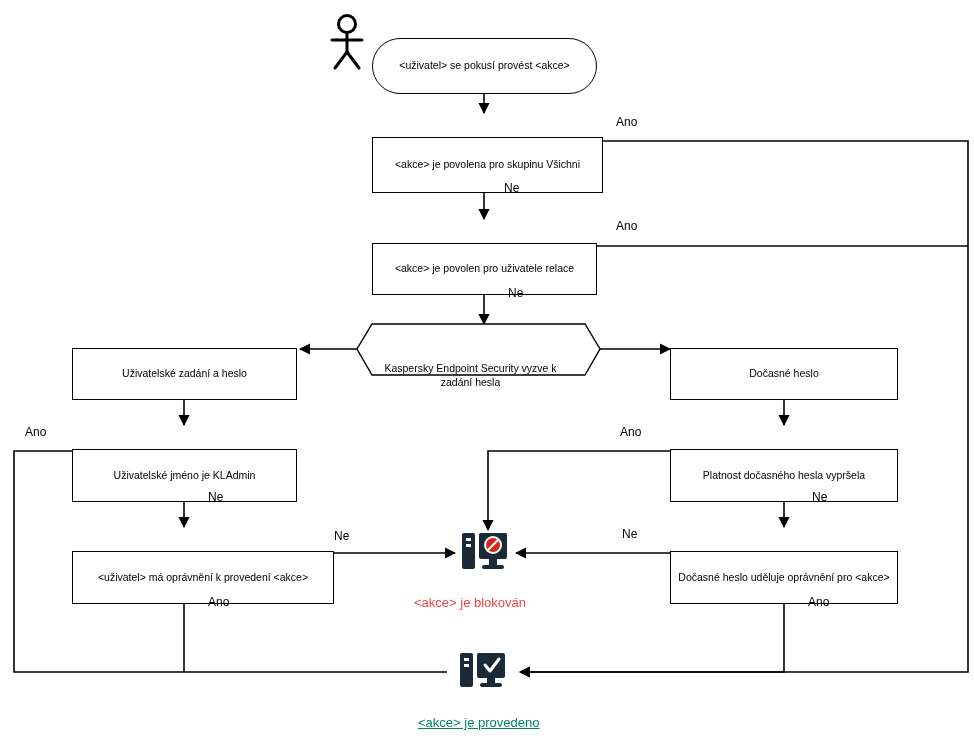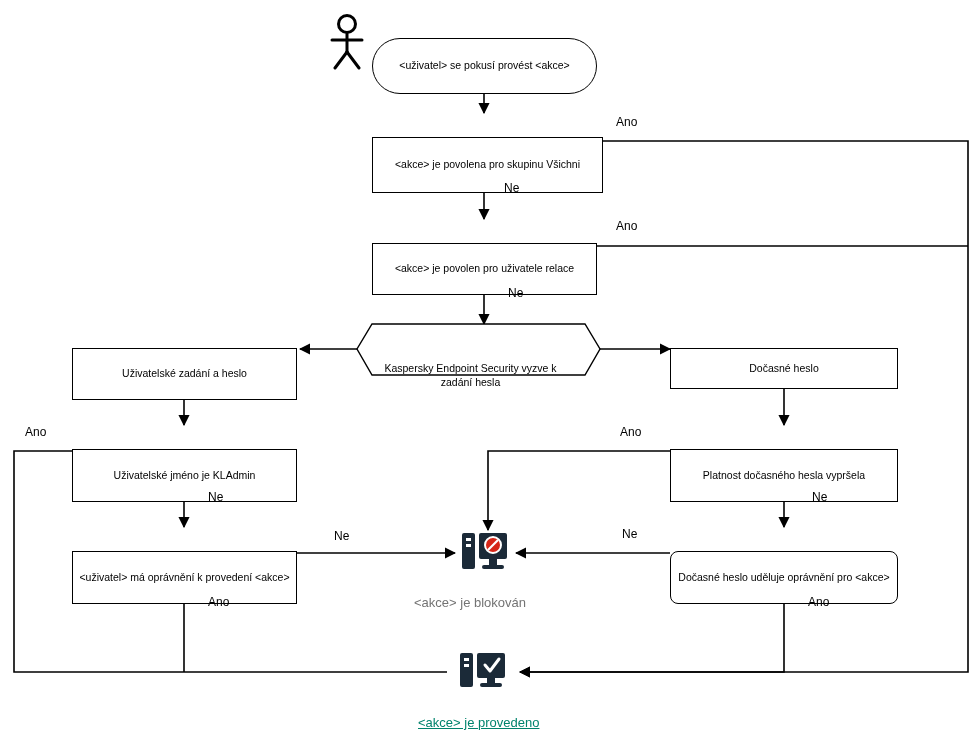--- a/index.html
+++ b/index.html
@@ -59,21 +59,21 @@
     position: absolute;
     font-size: 12px;
     color: #000000;
     white-space: nowrap;
   }
   .result-label {
     position: absolute;
     font-size: 13px;
     white-space: nowrap;
   }
-  .blocked-label { color: #737373; }
+  .blocked-label { color: #ef4444; }
   .done-label { color: #00836d; }
   .icon-wrap {
     position: absolute;
   }
 </style>
 </head>
 <body>
 
 <div id="canvas">
 
@@ -136,29 +136,29 @@
   <div class="node rounded" style="left:372px; top:14px; width:225px; height:56px;">&lt;uživatel&gt; se pokusí provést &lt;akce&gt;</div>
 
   <div class="node" style="left:372px; top:113px; width:231px; height:56px;">&lt;akce&gt; je povolena pro skupinu Všichni</div>
 
   <div class="node" style="left:372px; top:219px; width:225px; height:52px;">&lt;akce&gt; je povolen pro uživatele relace</div>
 
   <div class="hexnode" style="left:349px; top:324px; width:243px; height:51px;margin-top:26px;">Kaspersky Endpoint Security vyzve k zadání hesla</div>
 
   <div class="node" style="left:72px; top:324px; width:225px; height:52px;">Uživatelské zadání a heslo</div>
 
-  <div class="node" style="left:670px; top:324px; width:228px; height:41px;">Dočasné heslo</div>
+  <div class="node" style="left:670px; top:324px; width:228px; height:52px;">Dočasné heslo</div>
 
   <div class="node" style="left:670px; top:425px; width:228px; height:53px;">Platnost dočasného hesla vypršela</div>
 
   <div class="node" style="left:72px; top:425px; width:225px; height:53px;">Uživatelské jméno je KLAdmin</div>
 
-  <div class="node" style="left:72px; top:527px; width:225px; height:53px;">&lt;uživatel&gt; má oprávnění k provedení &lt;akce&gt;</div>
-
-  <div class="node" style="left:670px; top:527px; width:228px; height:53px;border-radius:8px;">Dočasné heslo uděluje oprávnění pro &lt;akce&gt;</div>
+  <div class="node" style="left:72px; top:527px; width:262px; height:53px;">&lt;uživatel&gt; má oprávnění k provedení &lt;akce&gt;</div>
+
+  <div class="node" style="left:670px; top:527px; width:228px; height:53px;">Dočasné heslo uděluje oprávnění pro &lt;akce&gt;</div>
 
   <div class="edge-label" style="left:616px; top:115px;">Ano</div>
   <div class="edge-label" style="left:504px; top:181px;">Ne</div>
   <div class="edge-label" style="left:616px; top:219px;">Ano</div>
   <div class="edge-label" style="left:508px; top:286px;">Ne</div>
   <div class="edge-label" style="left:25px; top:425px;">Ano</div>
   <div class="edge-label" style="left:208px; top:490px;">Ne</div>
   <div class="edge-label" style="left:334px; top:529px;">Ne</div>
   <div class="edge-label" style="left:208px; top:595px;">Ano</div>
   <div class="edge-label" style="left:620px; top:425px;">Ano</div>

